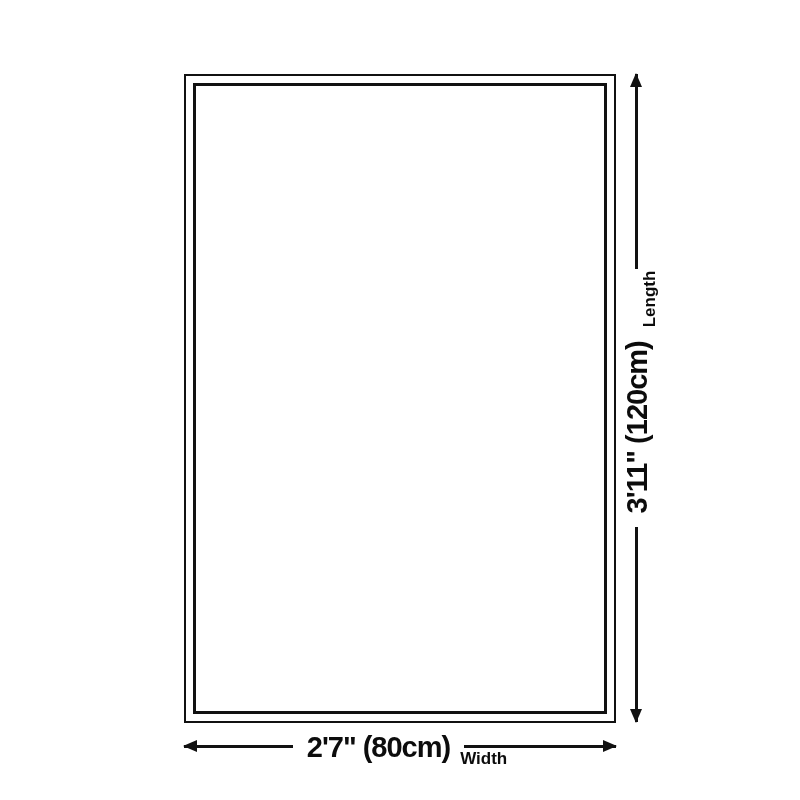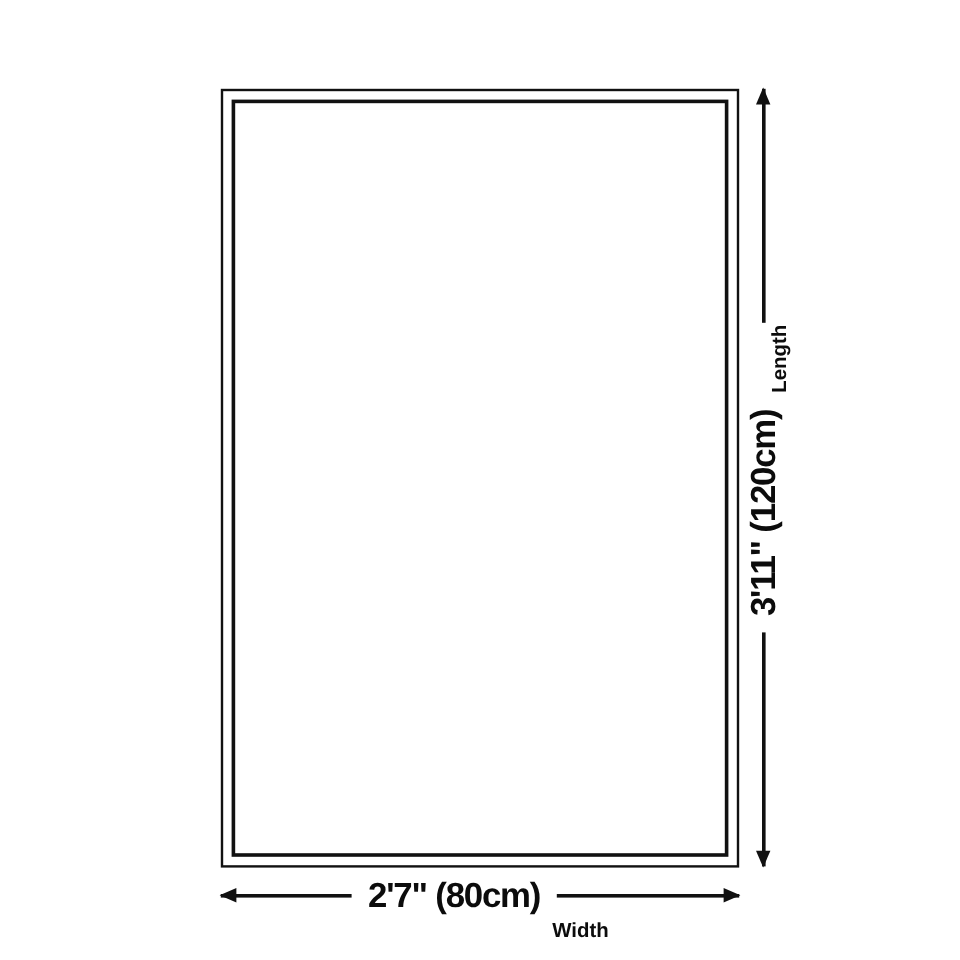--- a/index.html
+++ b/index.html
@@ -57,21 +57,21 @@
   }
   .dsmall {
     font-size: 17px;
     font-weight: 700;
     white-space: nowrap;
     color: #0c0c0c;
   }
   
   .dend.col { flex: 1 1 auto; display: flex; flex-direction: column; align-items: flex-start; }
   .dend.col .dline.end { width: 100%; margin-top: 16px; }
-  .dend.col .dsmall { margin-top: 18px; margin-left: -4px; }
+  .dend.col .dsmall { margin-top: 1px; margin-left: -4px; }
   
   .dend.row { flex: 1 1 auto; display: flex; align-items: flex-start; }
   .dend.row .dsmall { margin-top: 21px; margin-right: 2px; }
   .dend.row .dline.end { flex: 1 1 auto; margin-top: 16px; }
 
   
   .ah {
     position: absolute;
     width: 0; height: 0;
     top: -5px;

